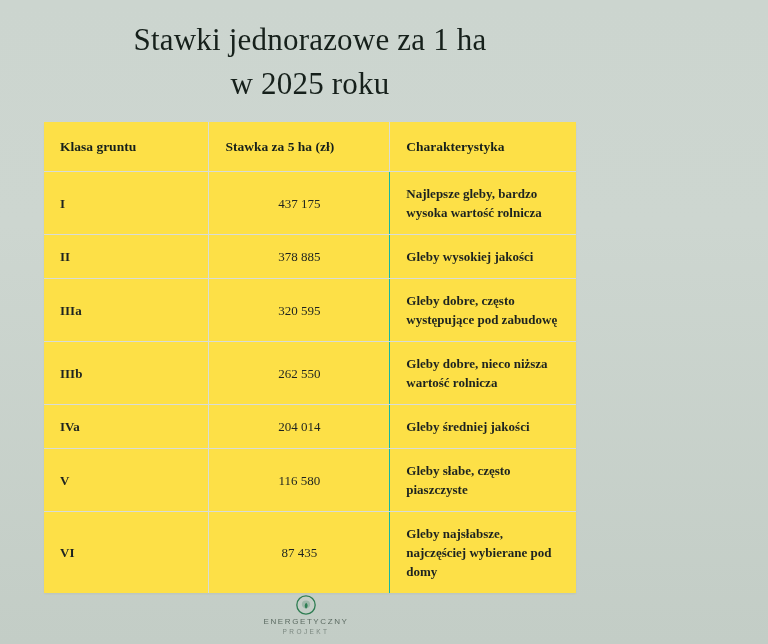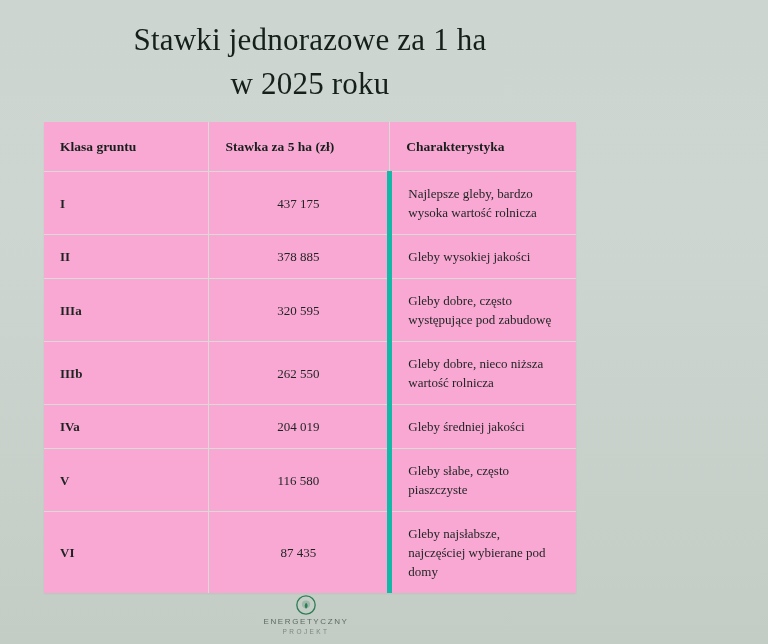--- a/index.html
+++ b/index.html
@@ -26,21 +26,21 @@
   }
   .title-line {
     font-family: "Liberation Serif", serif;
     font-size: 31px;
     line-height: 44px;
     color: #16201b;
     letter-spacing: 0.2px;
   }
   .table-wrap {
     margin: 16px 44px 0 44px;
-    background: #f9a8d4;
+    background: #fde047;
     box-shadow: 0 1px 2px rgba(0,0,0,0.05);
   }
   table.rates {
     width: 100%;
     border-collapse: collapse;
     table-layout: fixed;
   }
   table.rates col.c1 { width: 31%; }
   table.rates col.c2 { width: 34%; }
   table.rates col.c3 { width: 35%; }
@@ -76,21 +76,22 @@
   td.cls {
     font-weight: bold;
     font-size: 13.5px;
   }
   td.rate {
     text-align: center;
     border-left: 1px solid #d7dcd8;
     white-space: nowrap;
   }
   td.char {
-    border-left: 5px solid #14b8a6;
+    border-left: 1px solid #14b8a6;
+    font-weight: bold;
   }
   .footer {
     position: absolute;
     left: 0;
     right: 8px;
     bottom: 8px;
     text-align: center;
   }
   .logo-mark {
     display: block;
@@ -153,21 +154,21 @@
           <td class="rate">320 595</td>
           <td class="char">Gleby dobre, często występujące pod zabudowę</td>
         </tr>
         <tr>
           <td class="cls">IIIb</td>
           <td class="rate">262 550</td>
           <td class="char">Gleby dobre, nieco niższa wartość rolnicza</td>
         </tr>
         <tr>
           <td class="cls">IVa</td>
-          <td class="rate">204 019</td>
+          <td class="rate">204 014</td>
           <td class="char">Gleby średniej jakości</td>
         </tr>
         <tr>
           <td class="cls">V</td>
           <td class="rate">116 580</td>
           <td class="char">Gleby słabe, często piaszczyste</td>
         </tr>
         <tr>
           <td class="cls">VI</td>
           <td class="rate">87 435</td>

